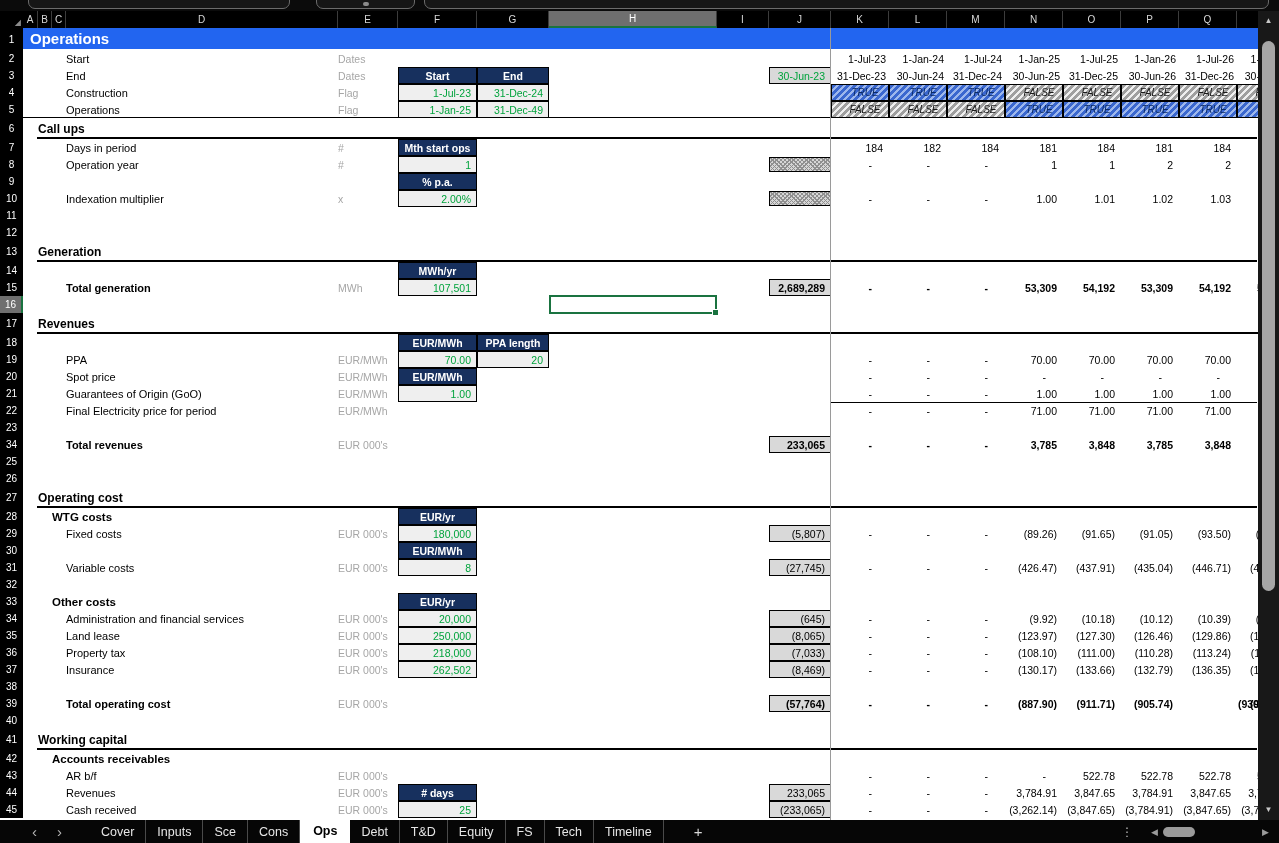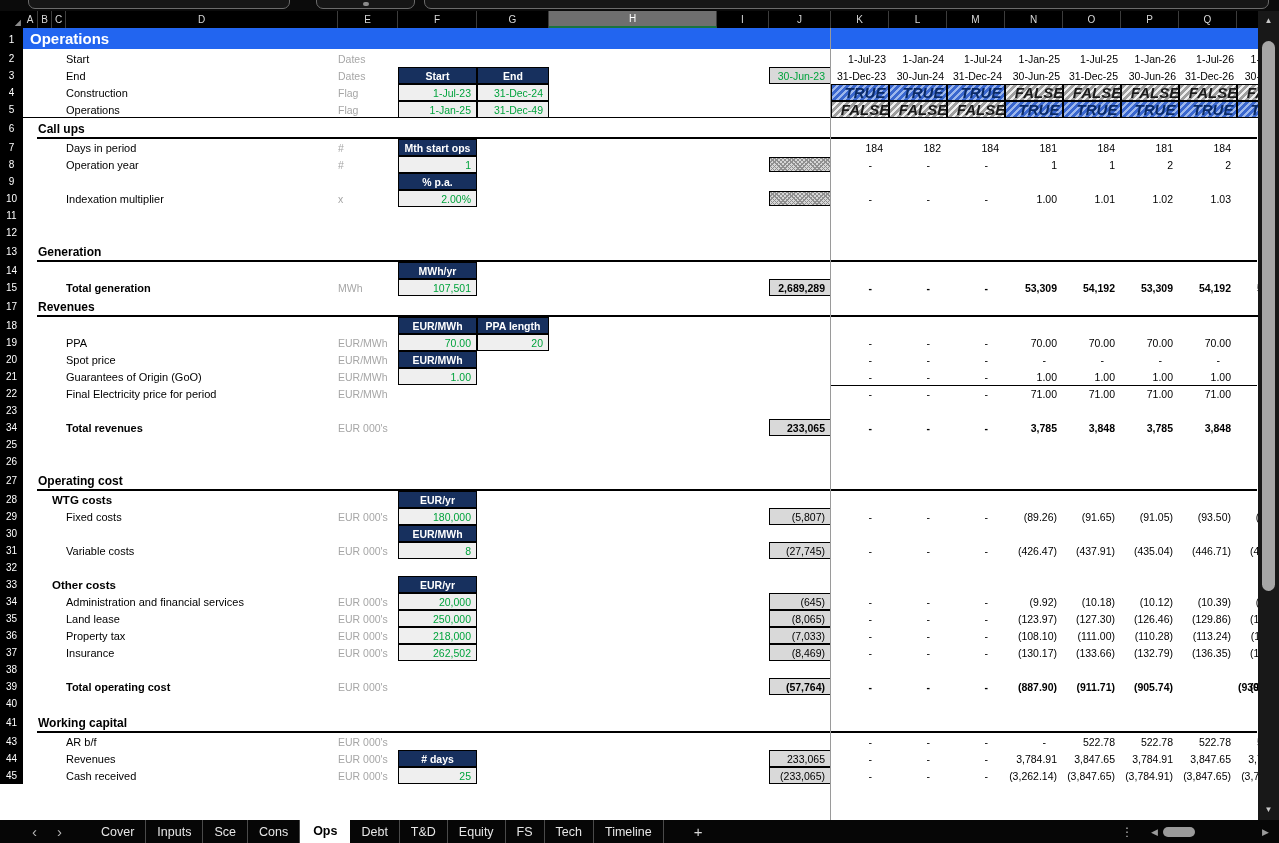--- a/index.html
+++ b/index.html
@@ -45,21 +45,21 @@
   .jbx.b{font-weight:bold;}
   .jbx.in{color:var(--input_green);}
   .jhatch{position:absolute;left:769px;width:62px;top:1px;bottom:1px;border:1px solid #000;box-sizing:border-box;
        background:repeating-linear-gradient(45deg,#8f8f8f 0 1px,transparent 1px 3px),
                   repeating-linear-gradient(-45deg,#8f8f8f 0 1px,transparent 1px 3px),#d6d6d6;}
   .val{position:absolute;top:0;bottom:0;font-size:10.5px;color:#000;display:flex;align-items:center;
        justify-content:flex-end;padding-right:6px;box-sizing:border-box;white-space:nowrap;}
   .val.b{font-weight:bold;}
   .val.dash{padding-right:17px;}
   .val.date{padding-right:3px;}
-  .flagc{position:absolute;top:0;bottom:0;border:1px solid #000;box-sizing:border-box;font-size:15px;font-weight:bold;
+  .flagc{position:absolute;top:0;bottom:0;border:1px solid #000;box-sizing:border-box;font-size:10px;font-weight:normal;
          font-style:italic;display:flex;align-items:center;justify-content:center;padding-left:10px;}
   .flagc.t{background:repeating-linear-gradient(135deg,#3a67cf 0 3px,#9db7ec 3px 5px);color:#0a2a66;}
   .flagc.f{background:repeating-linear-gradient(135deg,#9f9f9f 0 3px,#efefef 3px 5px);color:#1a1a1a;}
   .rclip{position:absolute;left:1237px;width:21px;top:0;bottom:0;overflow:hidden;}
   .rclip>.val,.rclip>.flagc{left:0;width:58px;}
   #freezeline{position:absolute;left:830px;top:0;bottom:0;width:1px;background:#9a9a9a;z-index:8;}
   .selcell{position:absolute;left:549px;width:168px;top:-1px;height:19px;border:2px solid var(--selection_green);
            box-sizing:border-box;z-index:9;}
   .selcell::after{content:"";position:absolute;right:-4px;bottom:-4px;width:5px;height:5px;
            background:var(--selection_green);border:1px solid #fff;}
@@ -282,20 +282,24 @@
         <div class="val b dash" style="left: 889px; width: 58px;">-</div>
         <div class="val b dash" style="left: 947px; width: 58px;">-</div>
         <div class="val b" style="left: 1005px; width: 58px;">53,309</div>
         <div class="val b" style="left: 1063px; width: 58px;">54,192</div>
         <div class="val b" style="left: 1121px; width: 58px;">53,309</div>
         <div class="val b" style="left: 1179px; width: 58px;">54,192</div>
         <div class="rclip">
           <div class="val b">54,192</div>
         </div>
       </div>
+      <div class="row blank" style="height: 17px;">
+        <div class="gut sel">16</div>
+        <div class="selcell"></div>
+      </div>
       <div class="row section" style="height: 21px; padding-left: 16px;">
         <div class="gut">17</div>
         <div class="lbl" style="left: 38px;">Revenues</div>
         <div class="secline"></div>
       </div>
       <div class="row item" style="height: 17px;">
         <div class="gut">18</div>
         <div class="nbx" style="left: 398px; width: 79px;">EUR/MWh</div>
         <div class="nbx" style="left: 477px; width: 72px;">PPA length</div>
       </div>
@@ -532,20 +536,24 @@
           <div class="val b">(953.73)</div>
         </div>
       </div>
       <div class="row blank" style="height: 17px;">
         <div class="gut">40</div>
       </div>
       <div class="row section" style="height: 21px;">
         <div class="gut">41</div>
         <div class="lbl" style="left: 38px;">Working capital</div>
         <div class="secline"></div>
+      </div>
+      <div class="row sub" style="height: 17px;">
+        <div class="gut">42</div>
+        <div class="lbl" style="left: 52px;">Accounts receivables</div>
       </div>
       <div class="row item" style="height: 17px;">
         <div class="gut">43</div>
         <div class="lbl" style="left: 66px;">AR b/f</div>
         <div class="unit">EUR 000's</div>
         <div class="val dash" style="left: 831px; width: 58px;">-</div>
         <div class="val dash" style="left: 889px; width: 58px;">-</div>
         <div class="val dash" style="left: 947px; width: 58px;">-</div>
         <div class="val dash" style="left: 1005px; width: 58px;">-</div>
         <div class="val" style="left: 1063px; width: 58px;">522.78</div>

